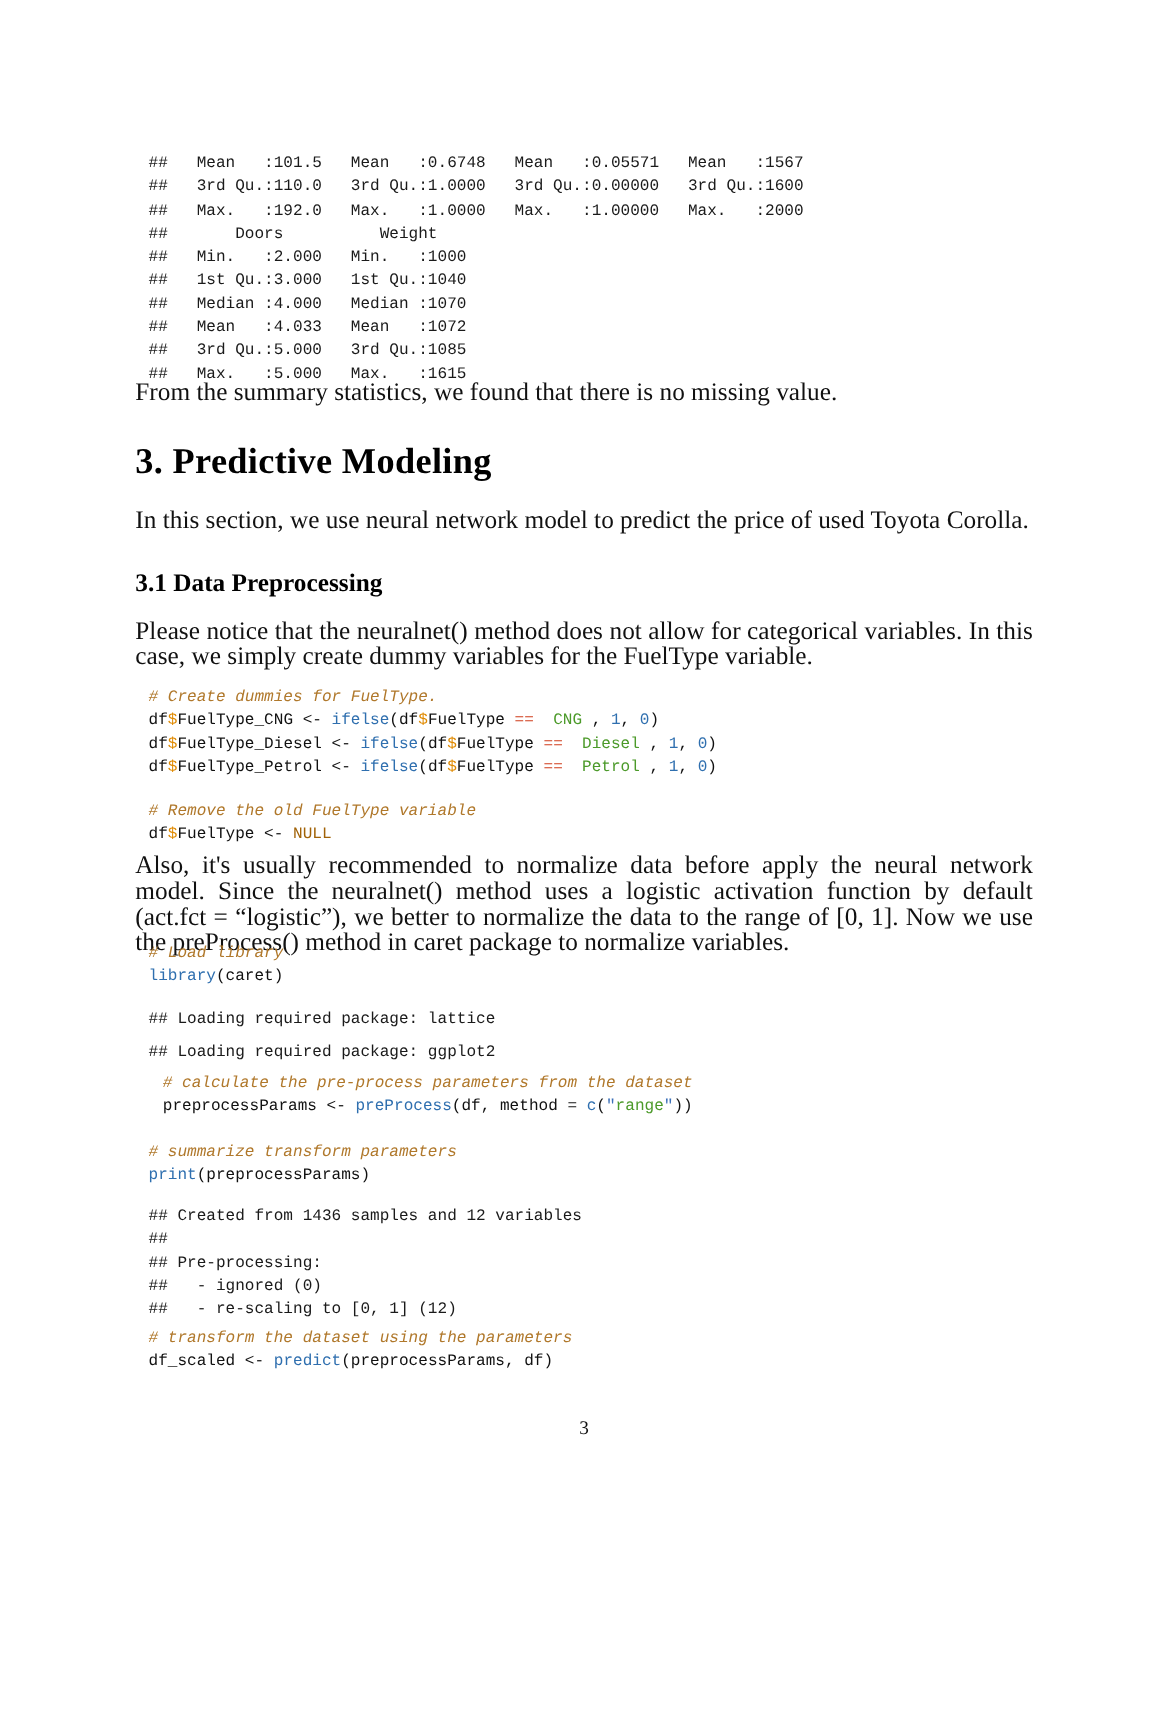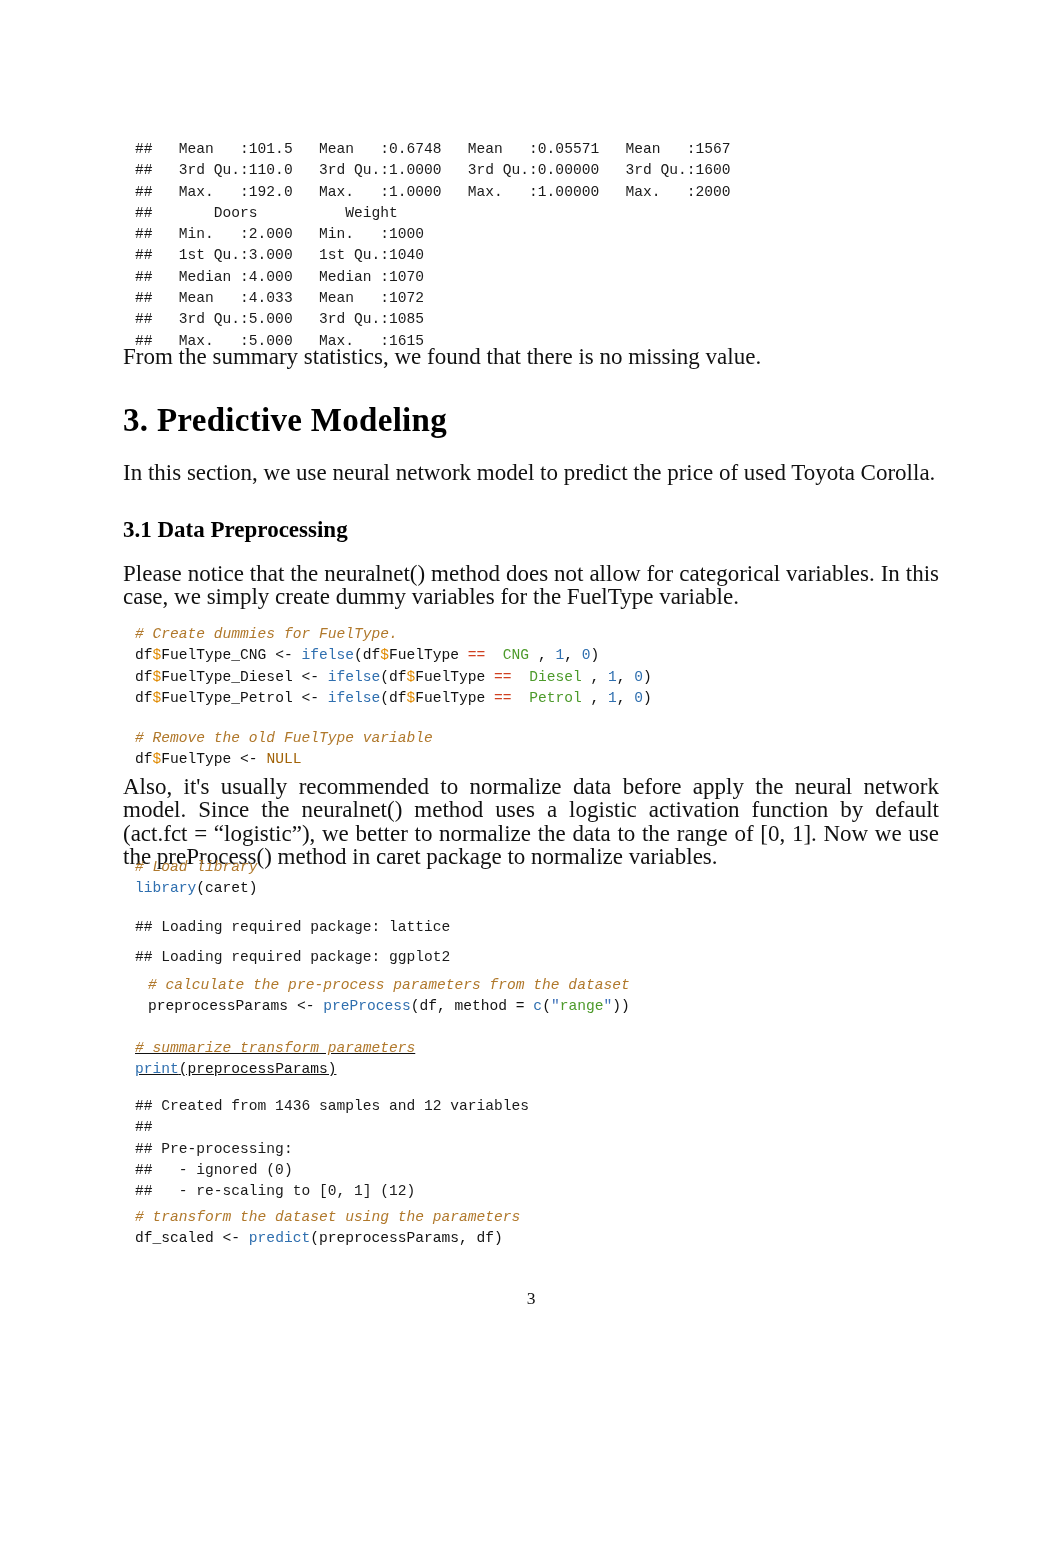--- a/index.html
+++ b/index.html
@@ -79,21 +79,21 @@
   .op { color: #D04020; }                        
   .st { color: #4C9A2A; }                        
   .nm { color: #2F6FAF; }                        
   .cn { color: #a16207; }                        
   .qt { color: #3C70B8; }                        
 
   .blk-code-dummies { position: absolute; left: 123px; top: 612px; }
   .blk-code-remove  { position: absolute; left: 123px; top: 716px; }
   .blk-code-lib     { position: absolute; left: 123px; top: 845px; }
   .blk-code-pre     { position: absolute; left: 136px; top: 963px; }
-  .blk-code-print   { position: absolute; left: 123px; top: 1026px; text-decoration: underline; }
+  .blk-code-print   { position: absolute; left: 123px; top: 1026px; }
   .blk-code-trans   { position: absolute; left: 123px; top: 1195px; }
 
   
   .pageno {
     position: absolute;
     left: 0;
     top: 1288px;
     width: 1062px;
     text-align: center;
     font-family: "Liberation Serif", "DejaVu Serif", serif;

